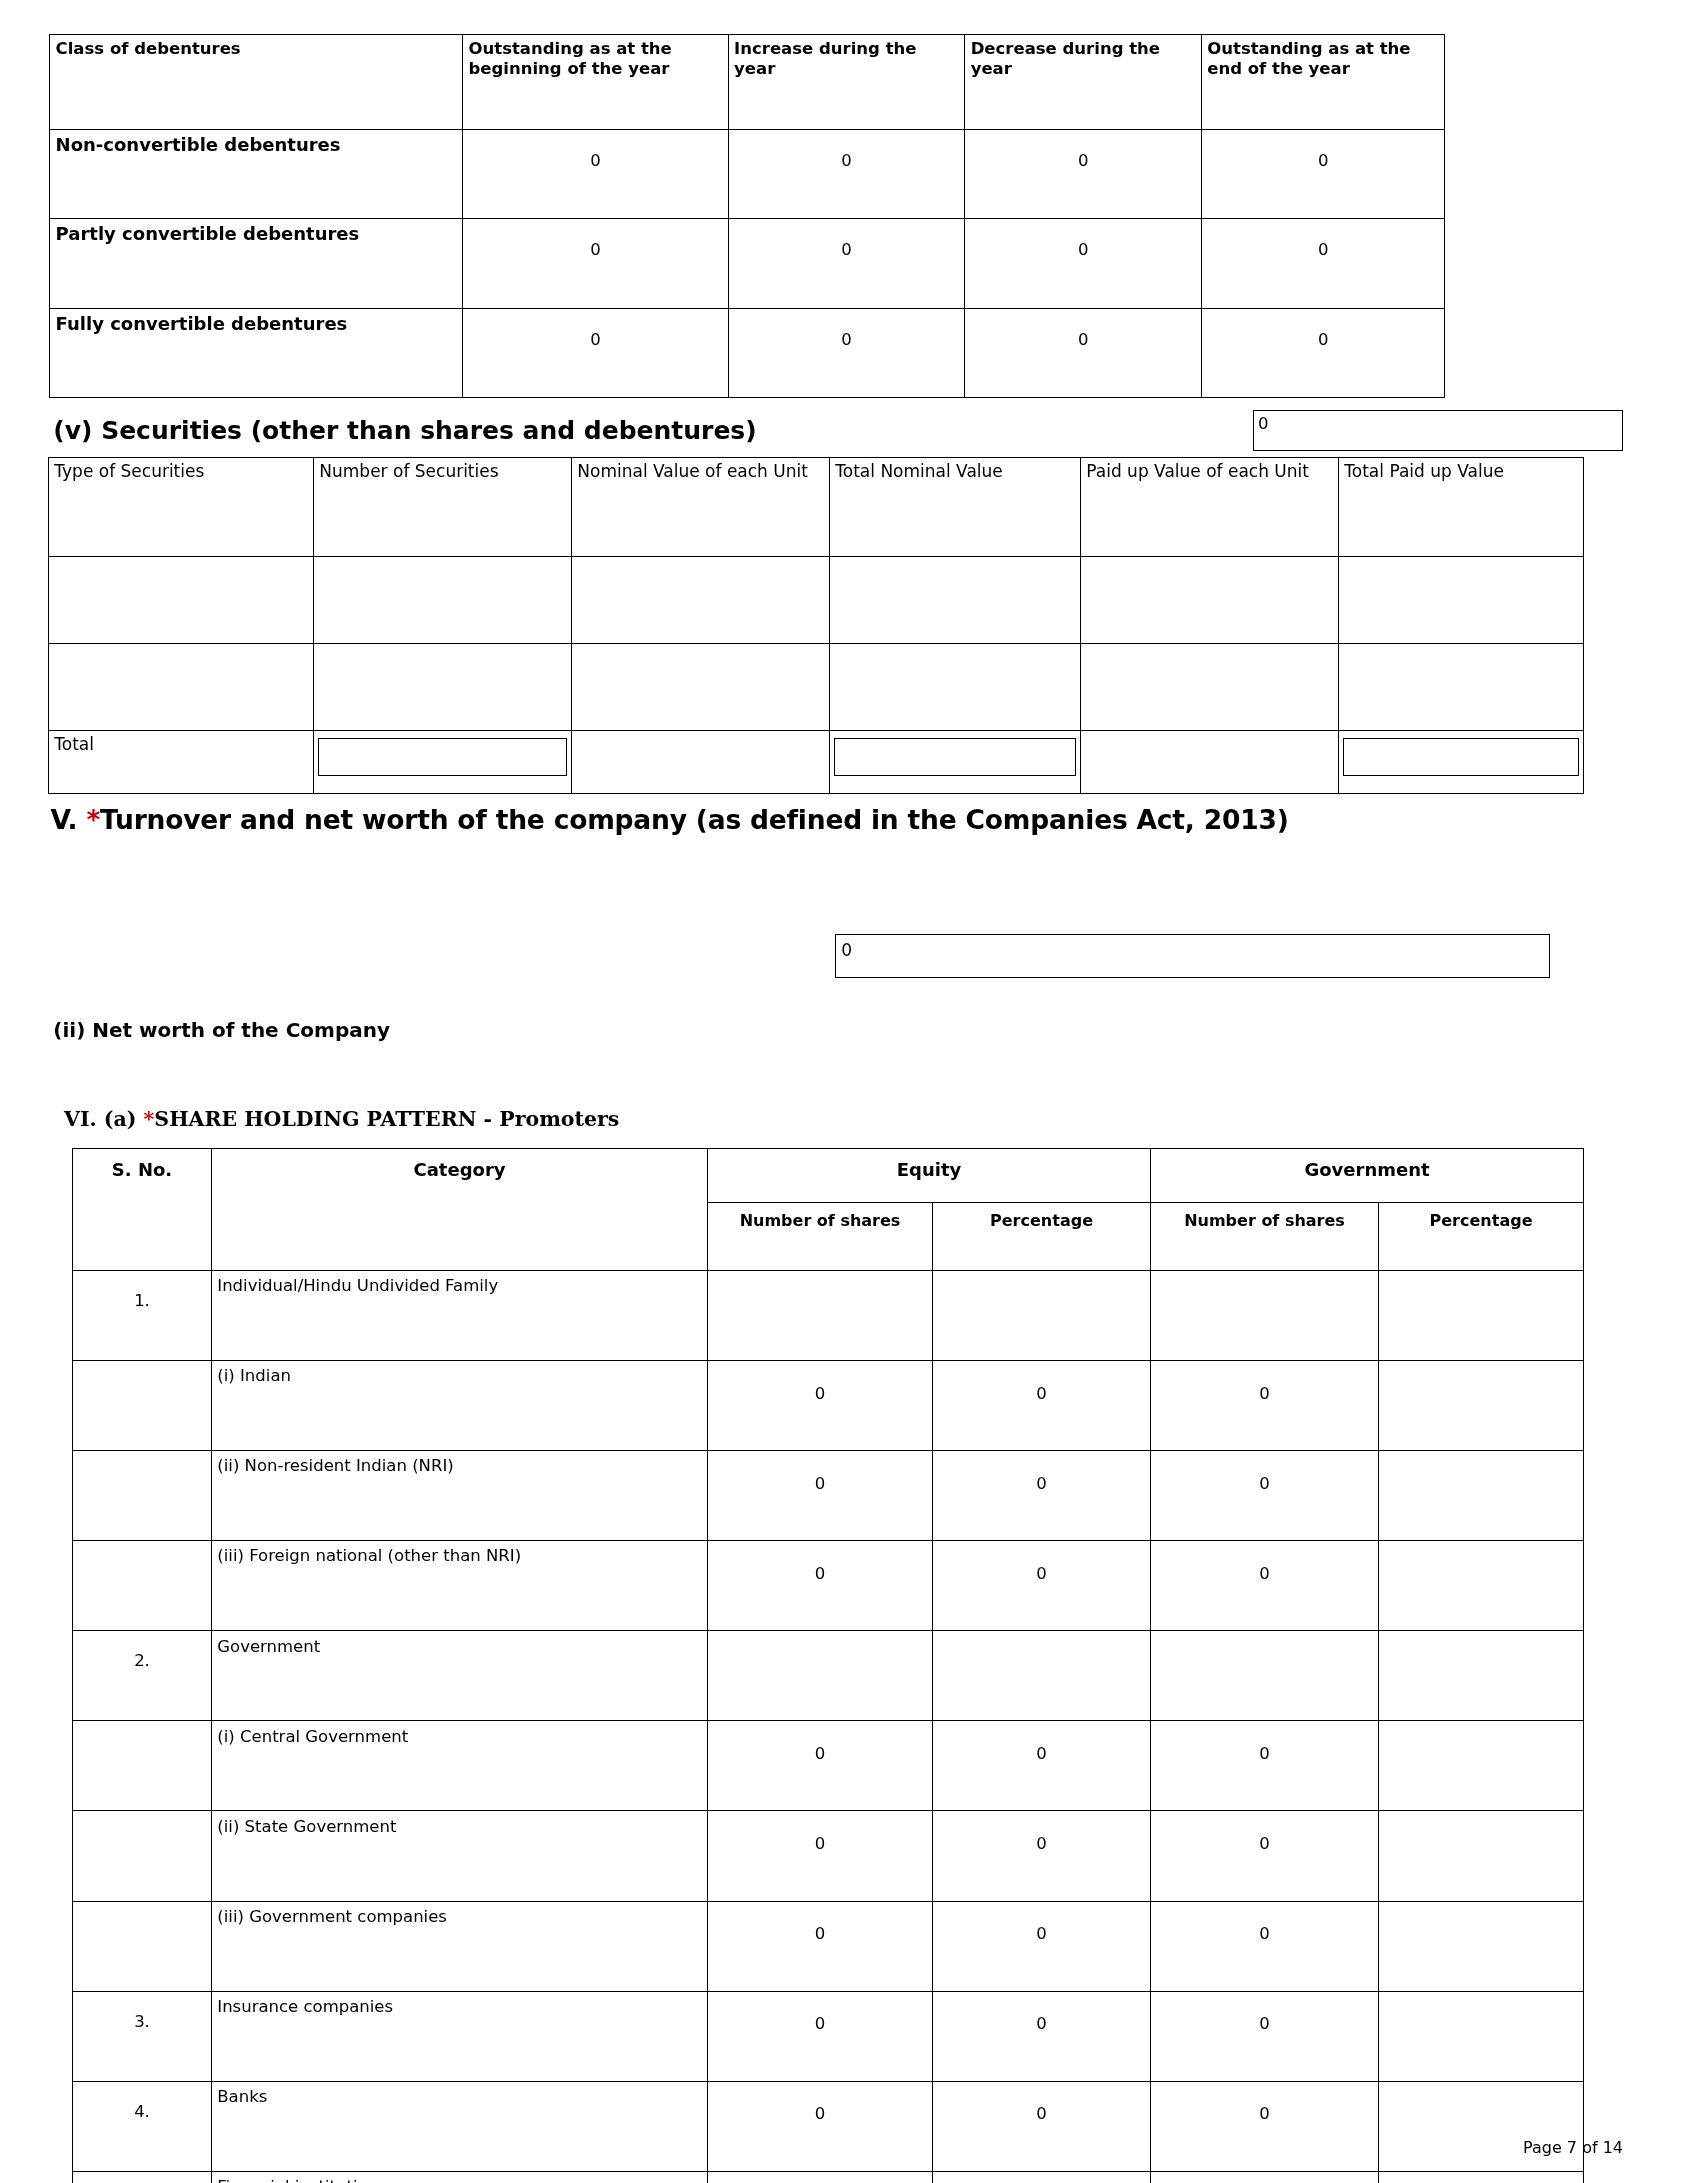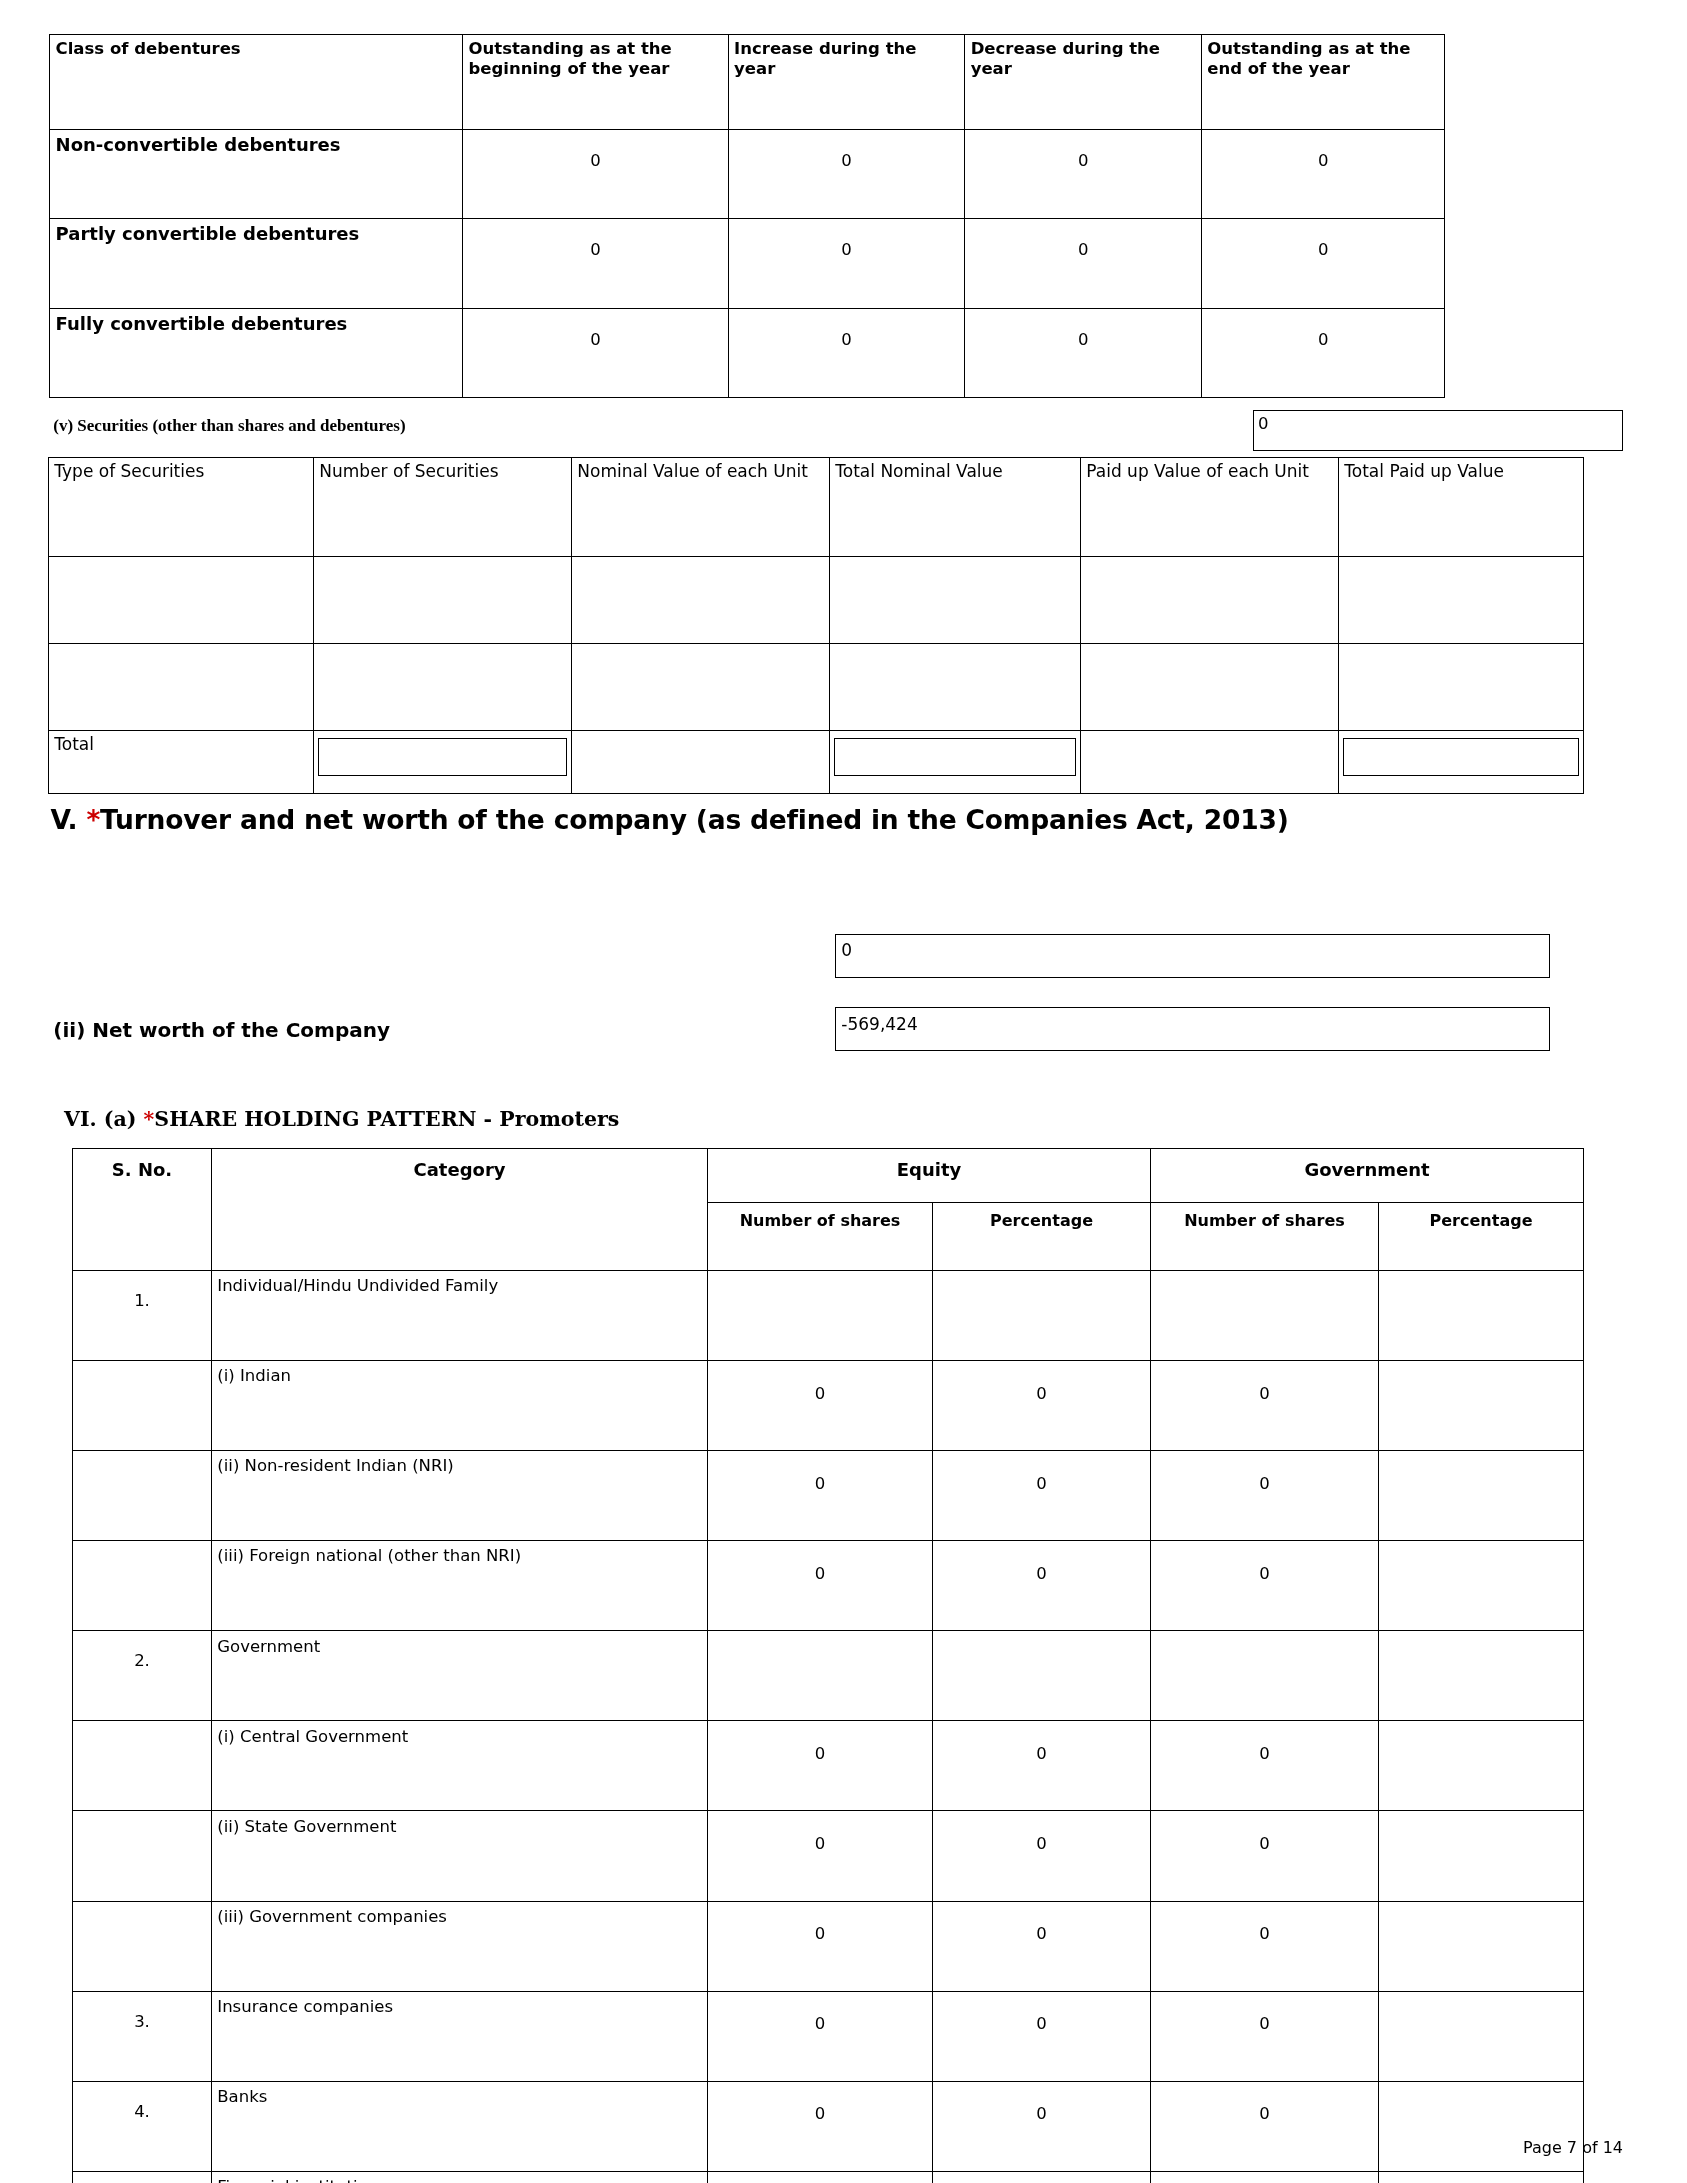--- a/index.html
+++ b/index.html
@@ -62,25 +62,24 @@
   .deb-row td { height: 65px; }
   .deb-hdr-row td { height: 87px; margin-left: 19px; }
 
   
   .sec-head-wrap {
     position: relative;
     height: 52px;
     margin-top: 6.6px;
   }
   .sec-head-text {
-    font-size: 17px;
+    font-size: 25px;
     font-weight: bold;
     padding-top: 10.6px;
     padding-left: 5.3px;
-    font-family: Liberation Serif, serif;
   }
   .sec-head-box {
     position: absolute;
     right: 0;
     top: 5.3px;
     width: 370px;
     height: 41px;
     border: 1.3px solid #000;
     box-sizing: border-box;
     font-size: 16.5px;
@@ -295,21 +294,20 @@
   <div class="secV">
     <span>V. </span><span class="ast">*</span><span>Turnover and net worth of the company (as defined in the Companies Act, 2013)</span>
   </div>
 
   <div class="fieldrow first">
     <div class="fieldbox">0</div>
   </div>
 
   <div class="fieldrow">
     <div class="fieldlabel">(ii) Net worth of the Company</div>
-    <div class="fieldbox">-569,424</div>
   </div>
 
   <div class="secVI">
     <span>VI. (a) </span><span class="ast">*</span><span>SHARE HOLDING PATTERN - Promoters</span>
   </div>
 
   <div class="sh-wrap">
     <table class="sh-table">
       <colgroup>
         <col style="width:139px">

